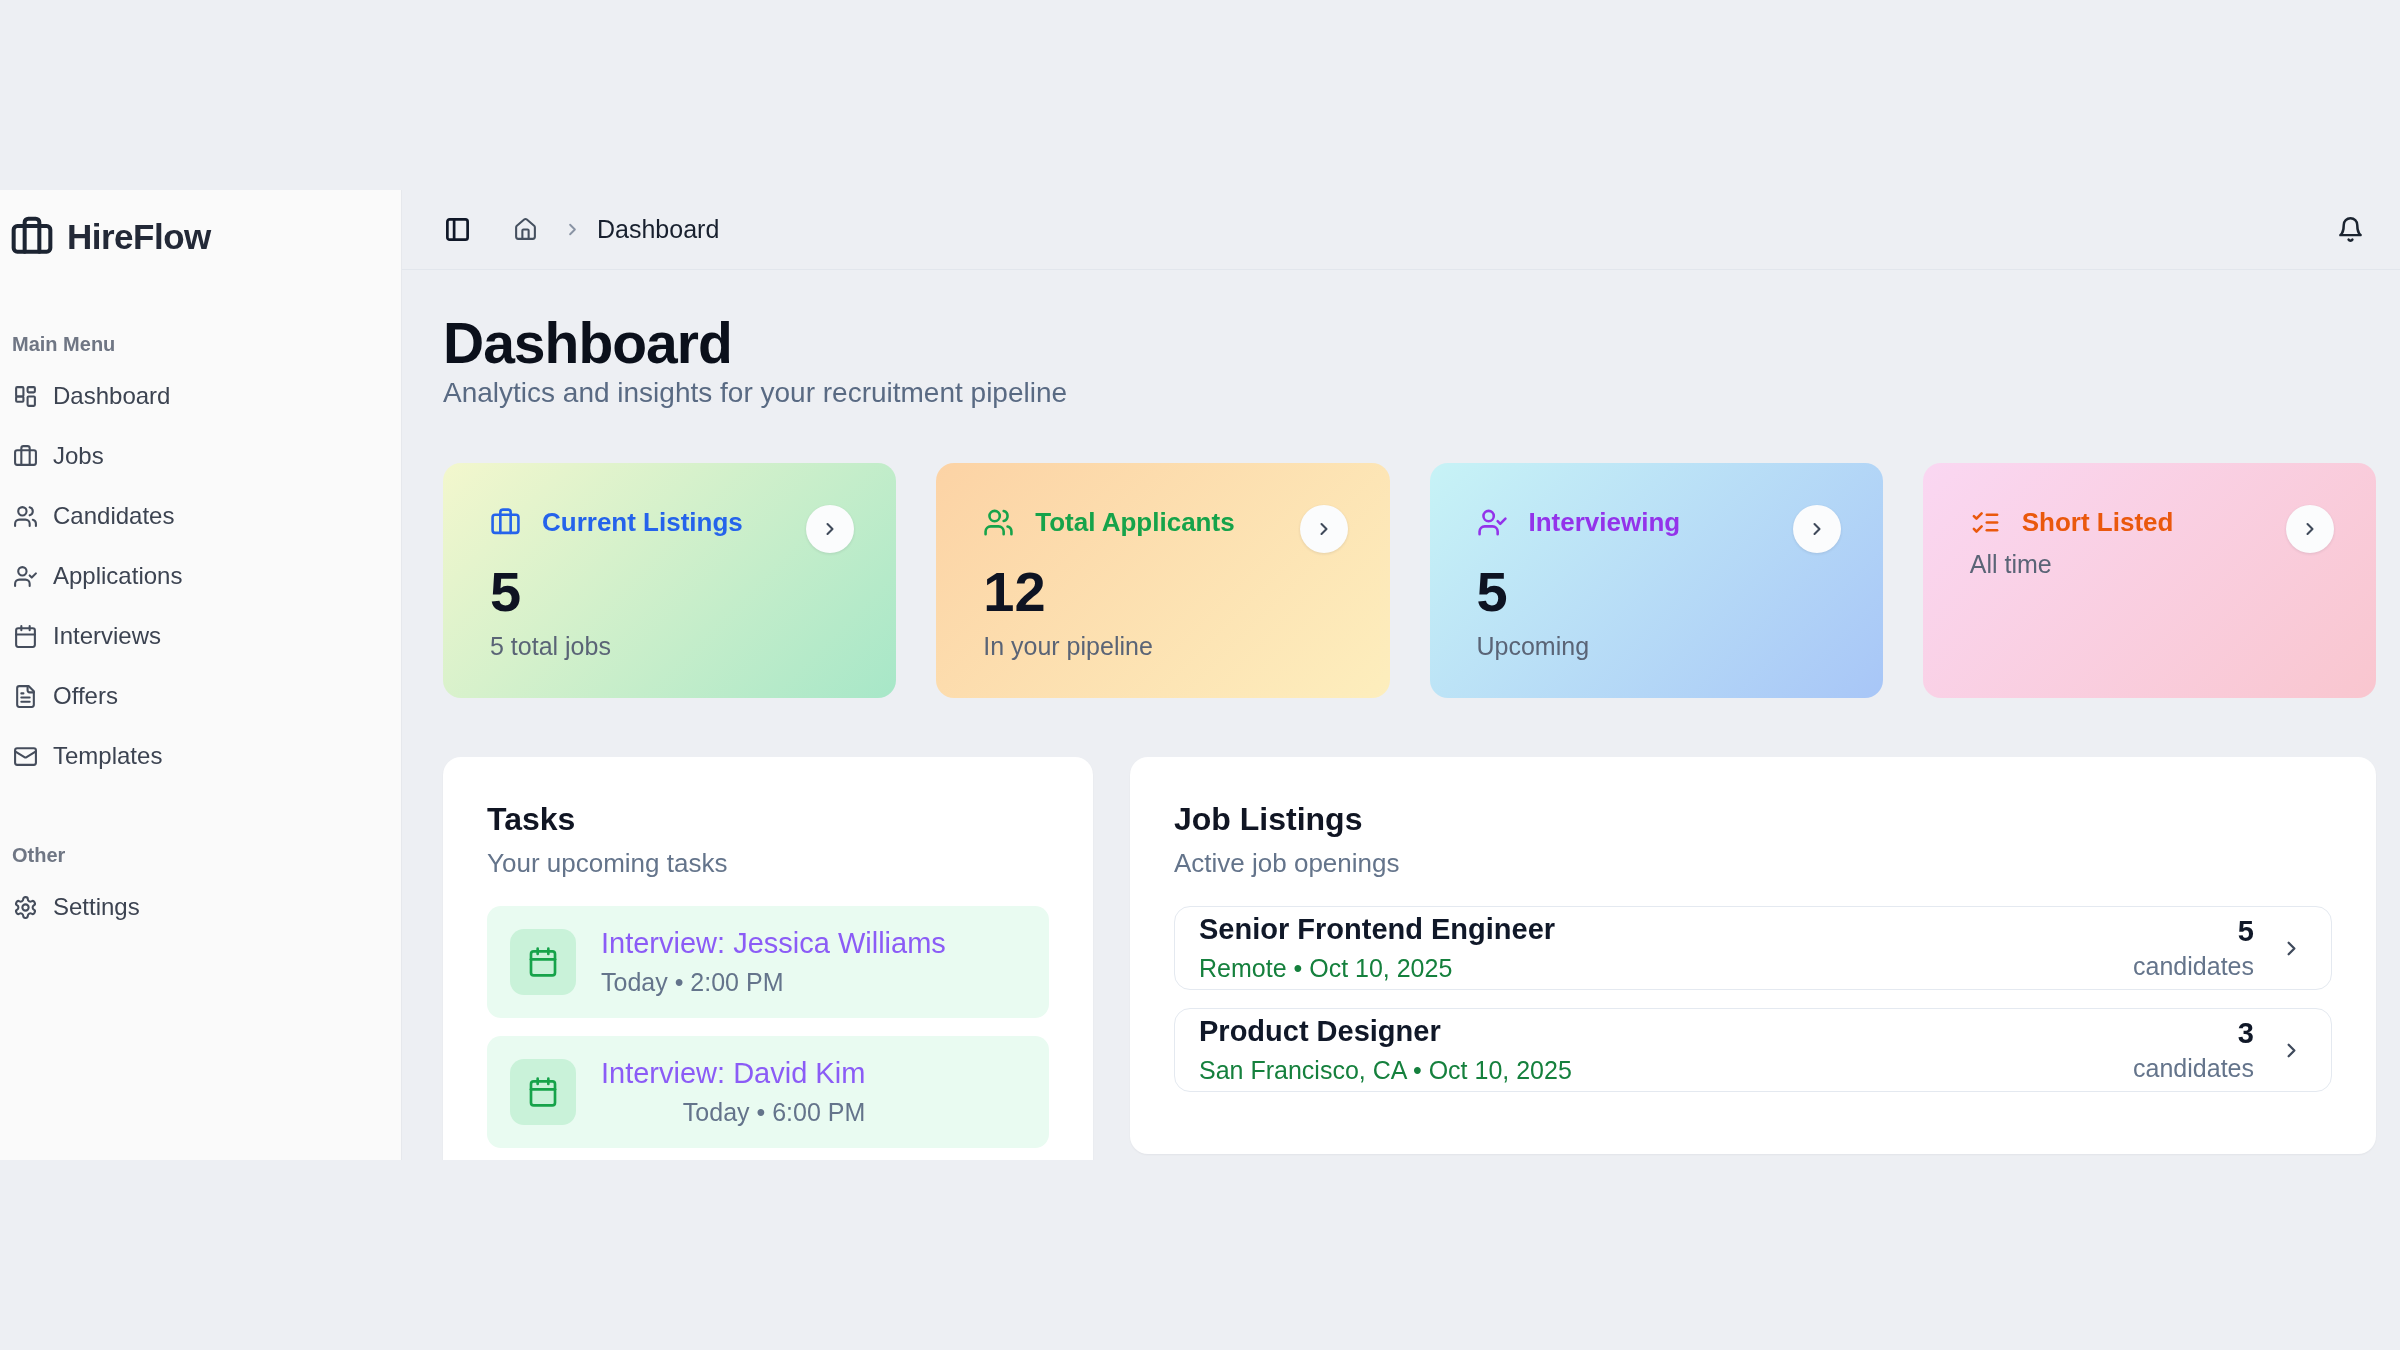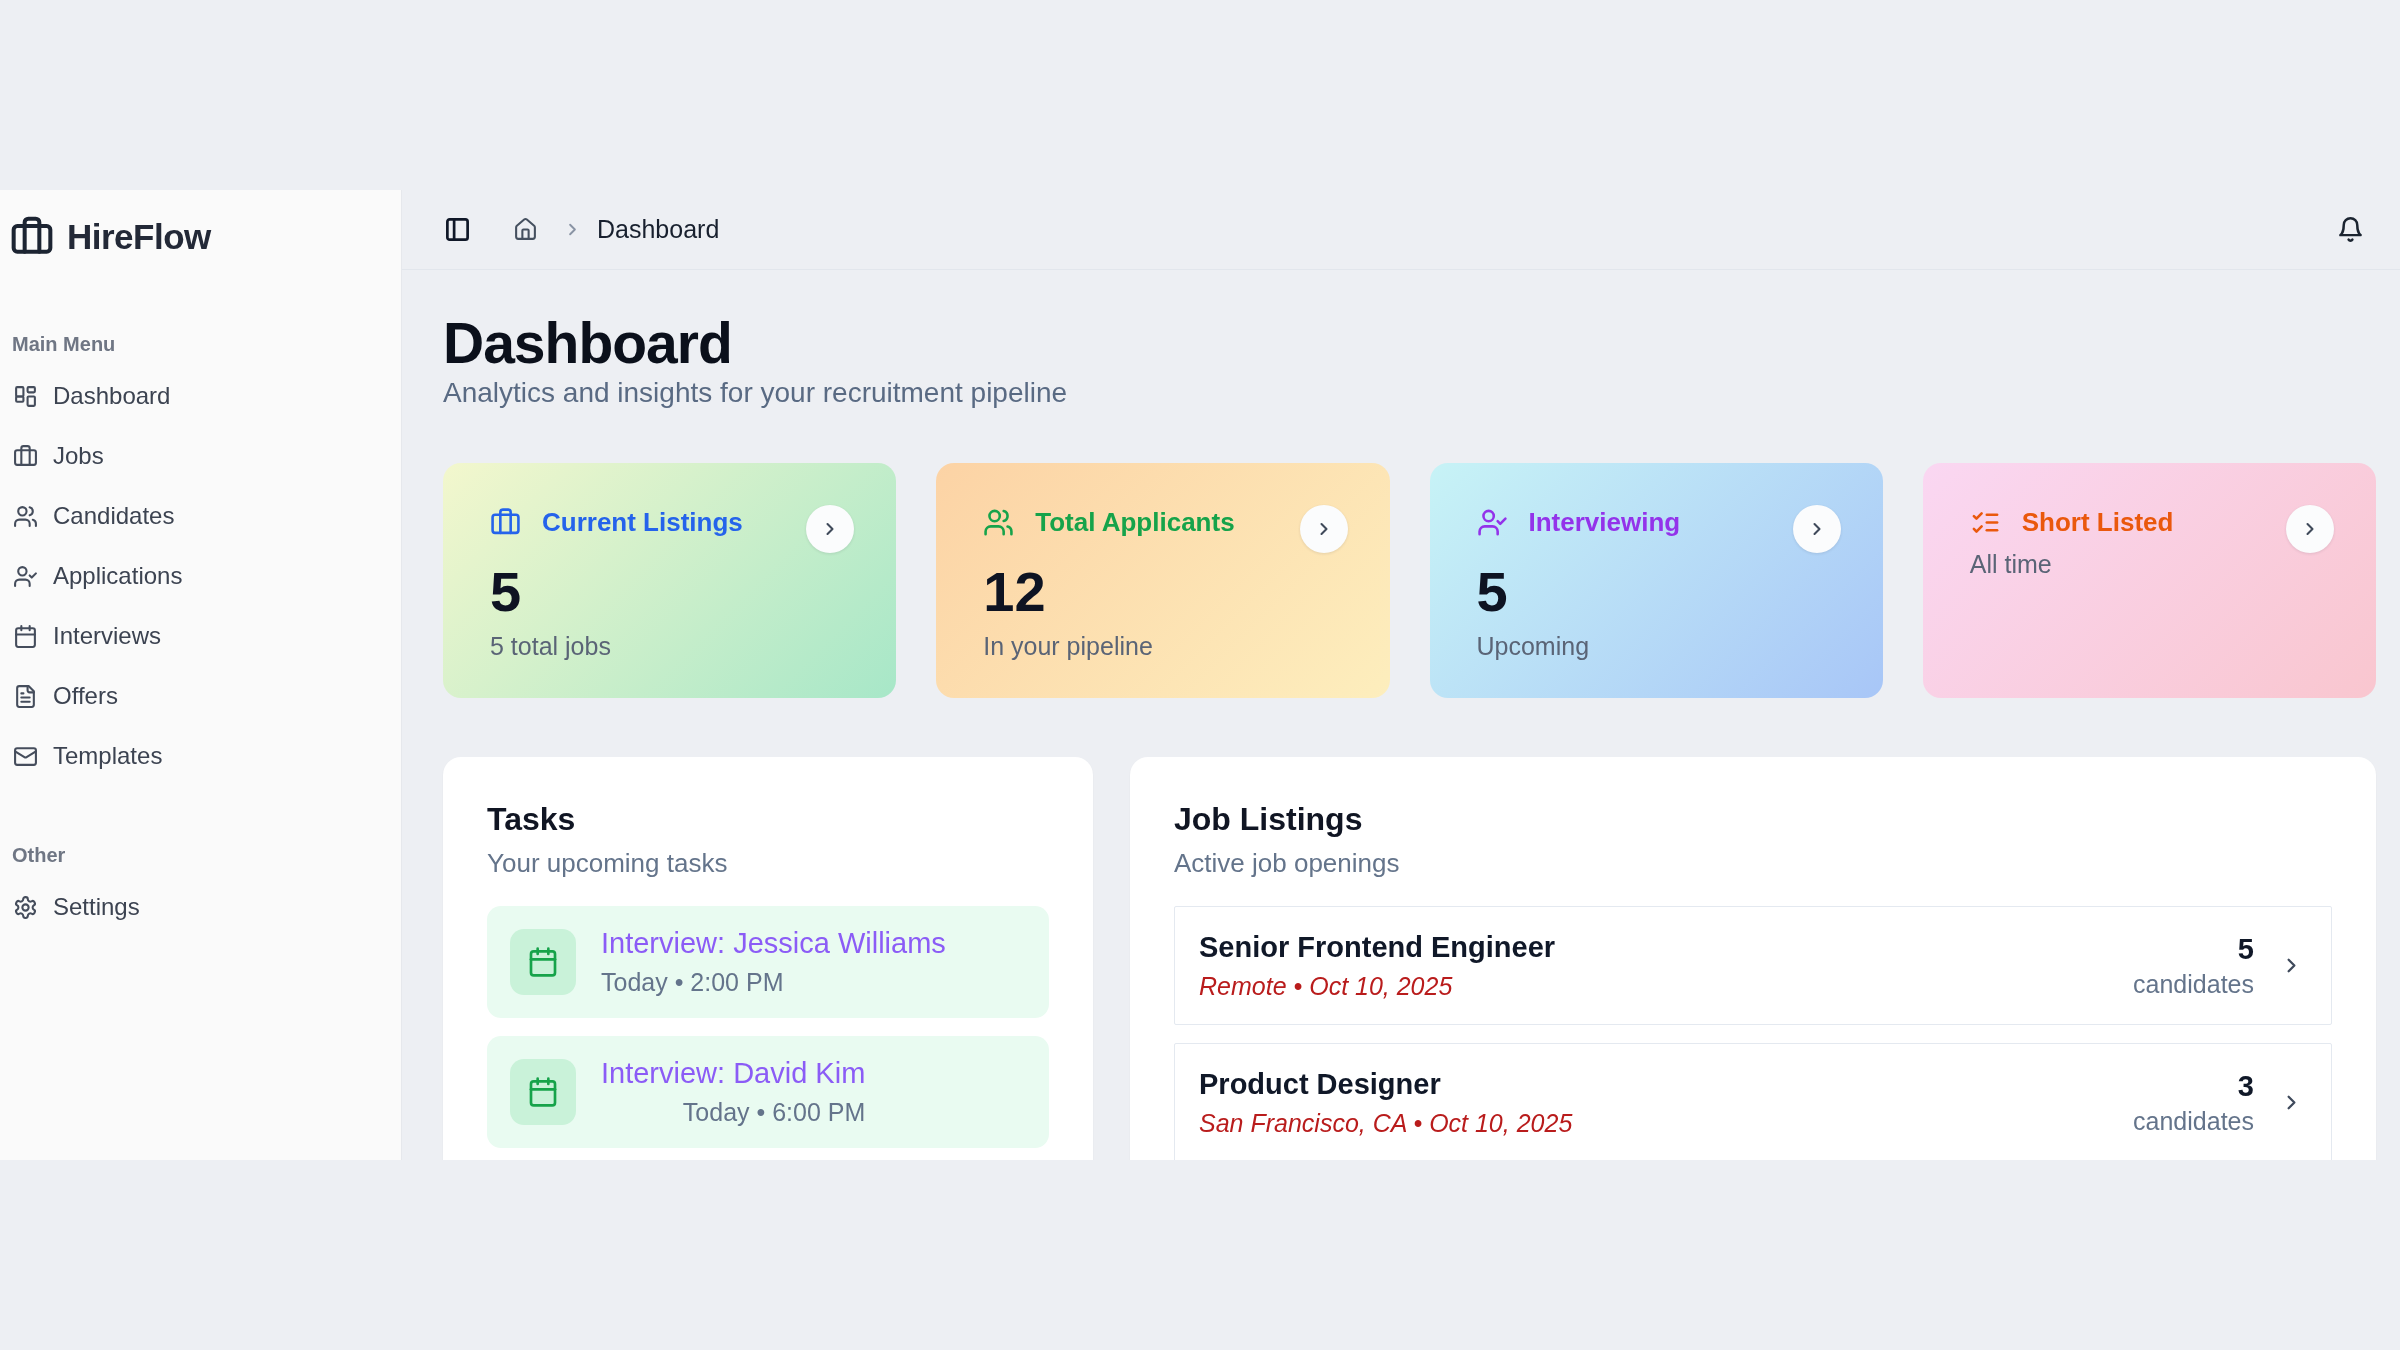--- a/index.html
+++ b/index.html
@@ -53,25 +53,25 @@
   .panel-title { font-size:32px; font-weight:700; color:#101523; }
   .panel-sub { margin-top:10px; font-size:26px; color:#64748b; }
   .panel-list { margin-top:27px; }
 
   .task-item { display:flex; align-items:center; gap:25px; height:112px; border-radius:14px; padding:0 23px; margin-bottom:18px; cursor:pointer; }
   .task-tile { width:66px; height:66px; border-radius:14px; display:flex; align-items:center; justify-content:center; }
   .task-tile svg { width:32px; height:32px; }
   .task-title { font-size:29px; font-weight:400; color:#8b5cf6; }
   .task-meta { margin-top:8px; font-size:25px; color:#64748b; }
 
-  .job-row { display:flex; align-items:center; height:119px; border:1px solid #e4e9f0; border-radius:2px;
+  .job-row { display:flex; align-items:center; height:84px; border:1px solid #e4e9f0; border-radius:16px;
              padding:0 28px 0 24px; margin-bottom:18px; background:#fff; cursor:pointer; }
   .job-info { flex:1; min-width:0; }
   .job-title { font-size:29px; font-weight:700; color:#101828; }
-  .job-meta { margin-top:8px; font-size:25px; color:#b91c1c;font-style:italic; }
+  .job-meta { margin-top:8px; font-size:25px; color:#15803d; }
   .job-count { text-align:right; margin-right:26px; }
   .job-count-num { font-size:29px; font-weight:700; color:#101828; }
   .job-count-label { margin-top:4px; font-size:25px; color:#64748b; }
   .job-chev { width:23px; height:23px; color:#3f4a5c; }
 </style>
 </head>
 <body>
 
 <div class="canvas">
   <div class="app">

